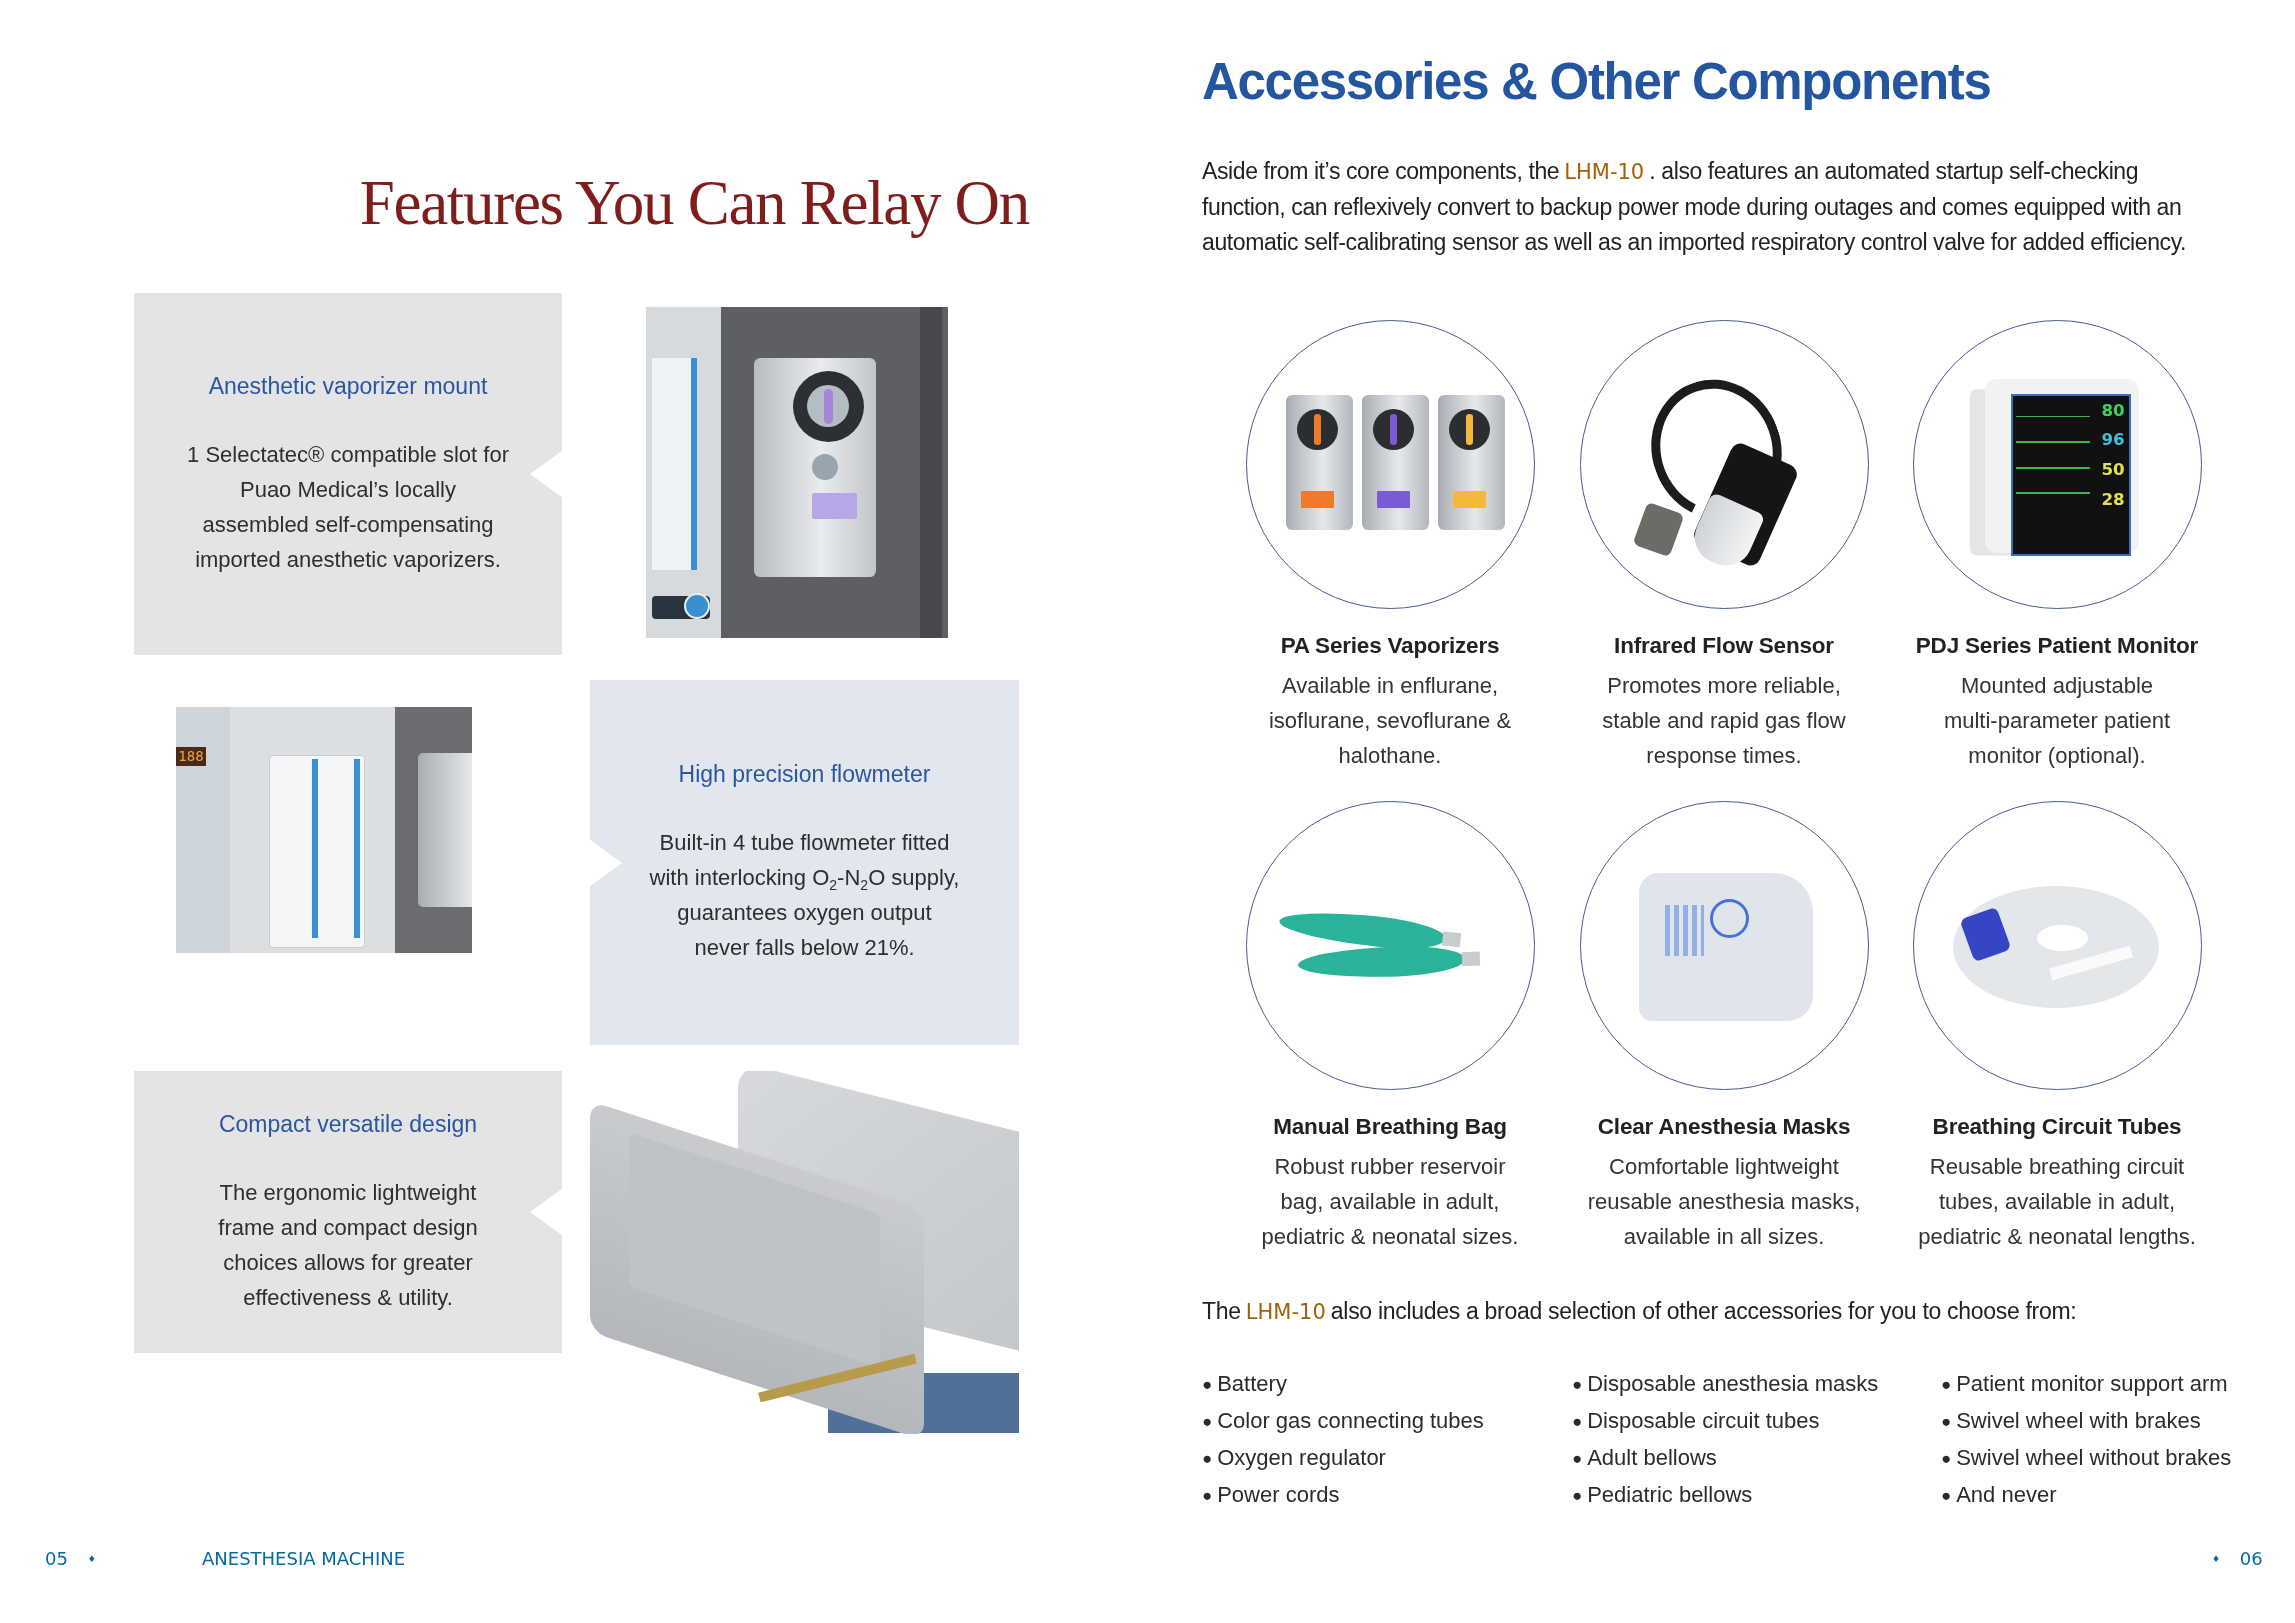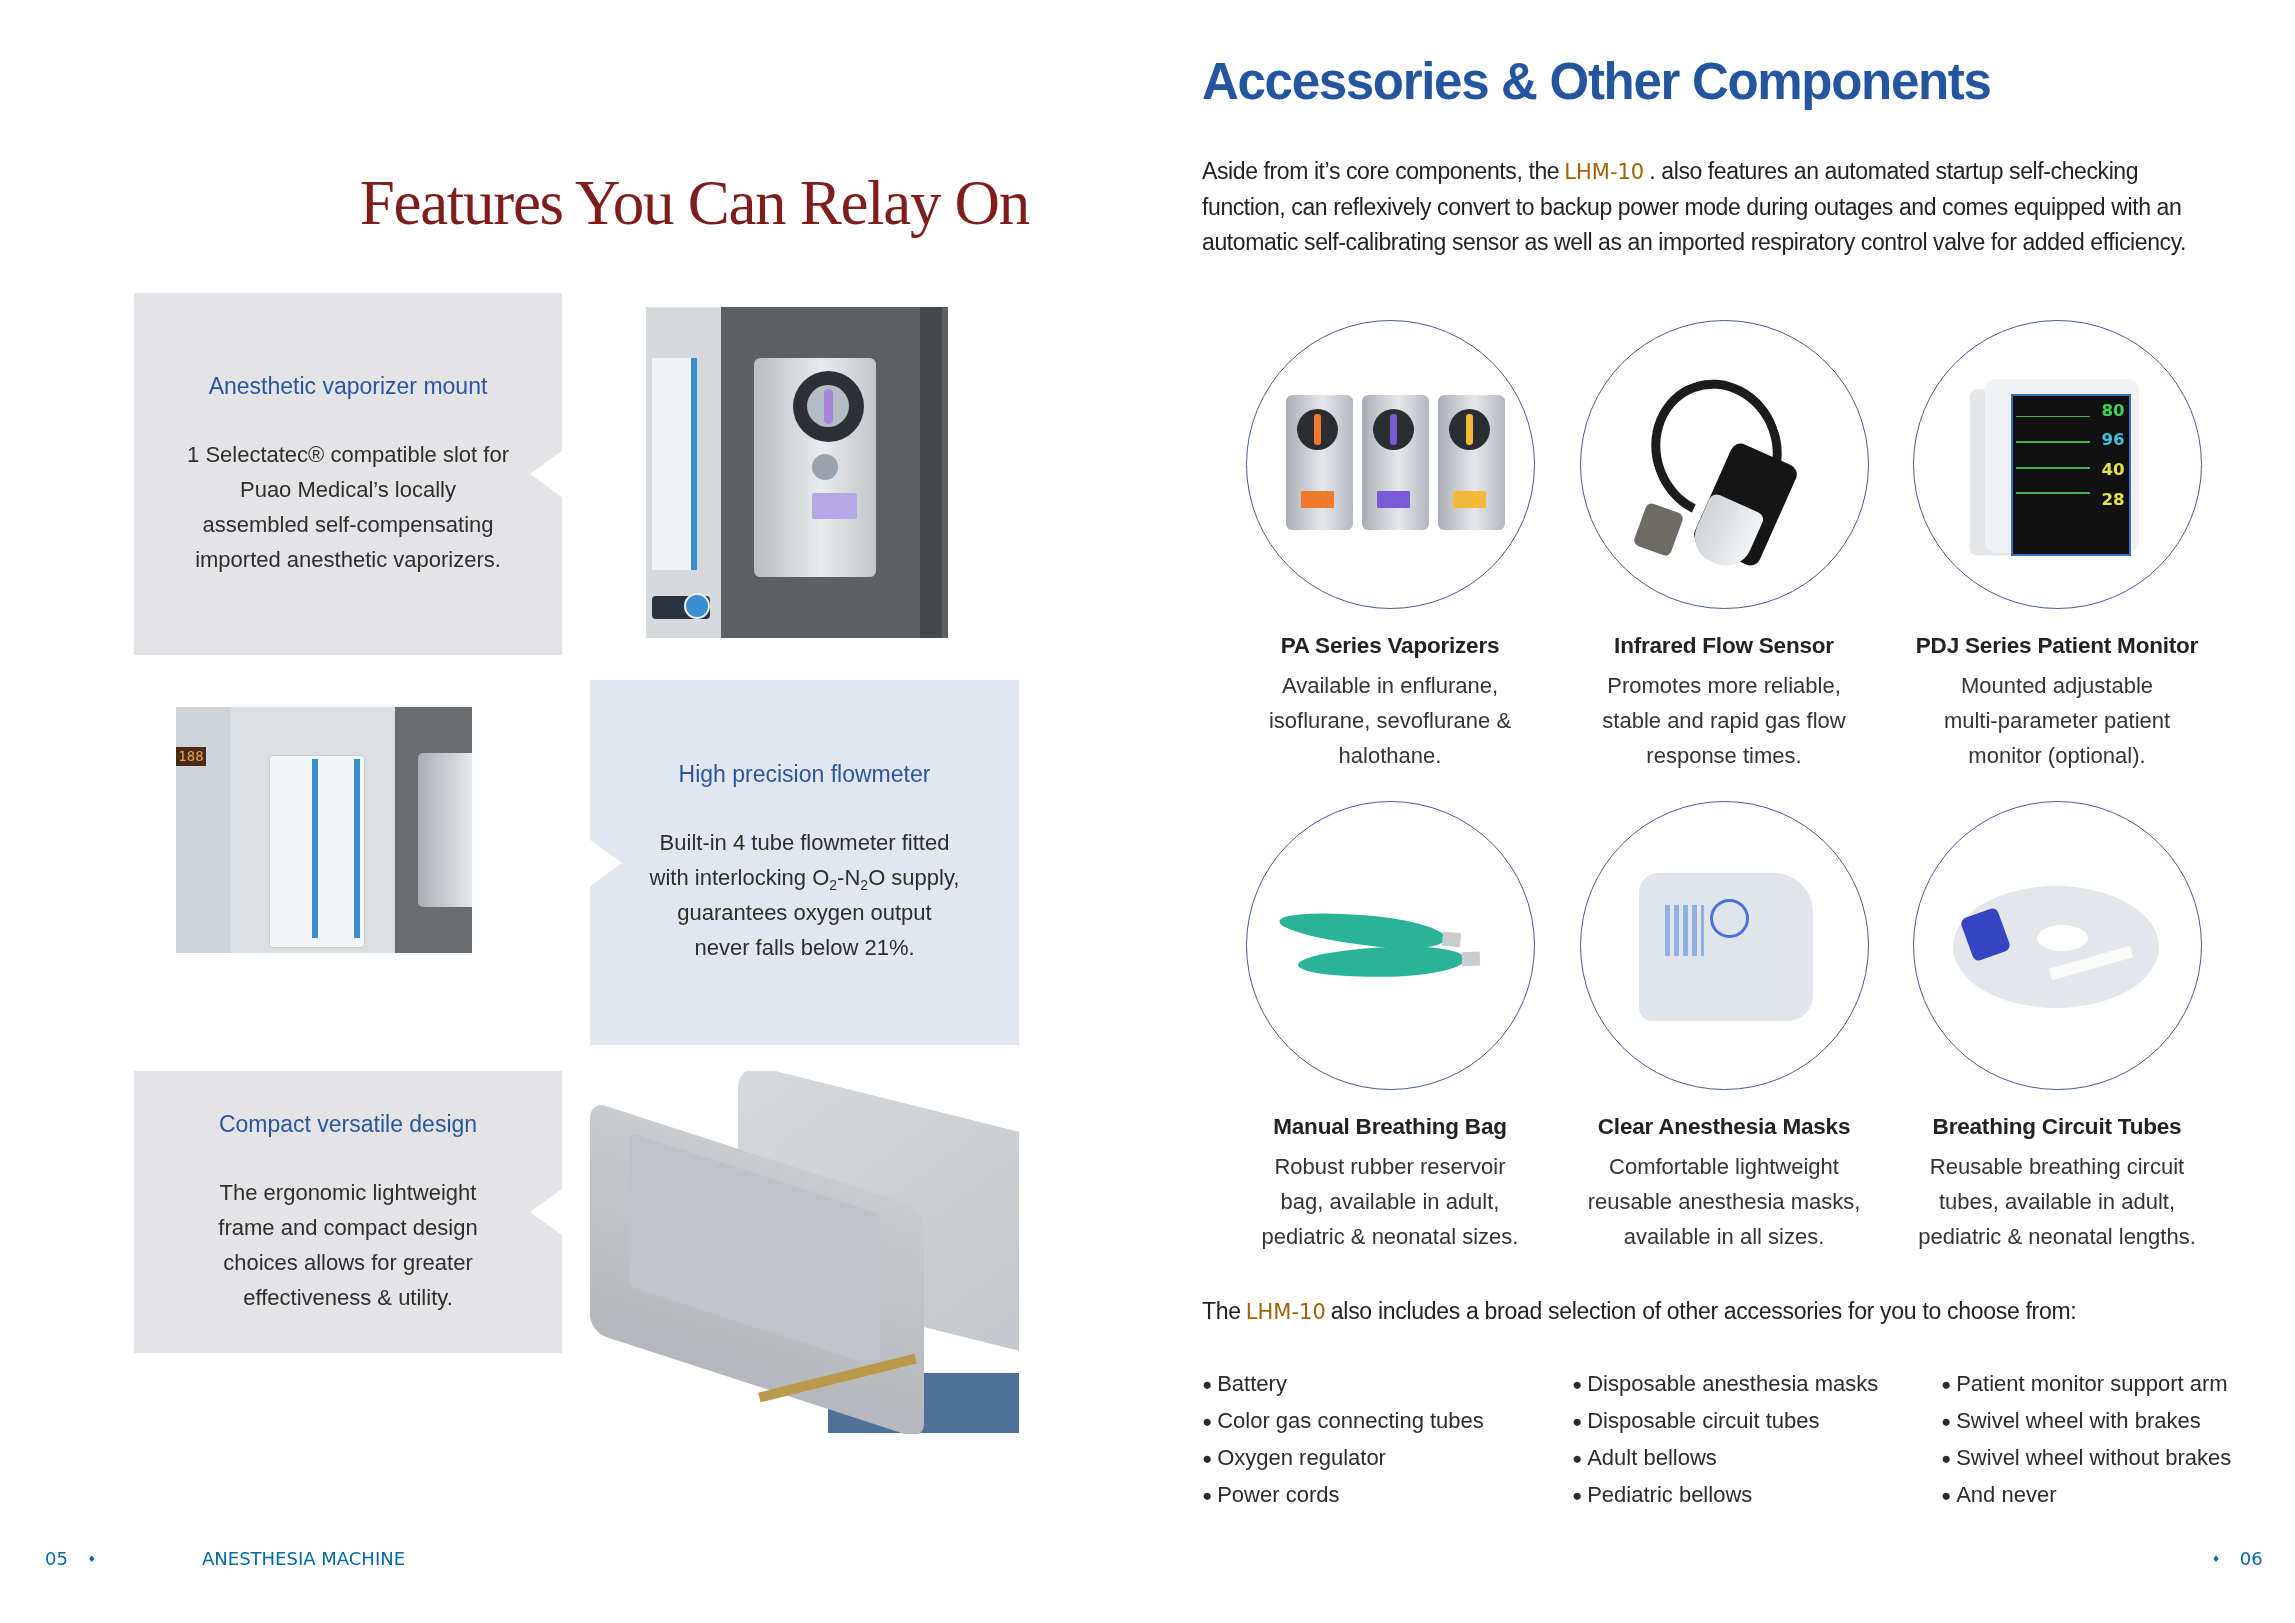--- a/index.html
+++ b/index.html
@@ -254,21 +254,21 @@
   <div class="acc-item" style="left:1890px; top:320px;">
     <div class="acc-circle">
       <div class="monitor">
         <div class="scr">
           <i style="top:19.3px"></i>
             <i style="top:45px"></i>
             <i style="top:71px"></i>
             <i style="top:96px"></i>
           <b style="top:3.9px; color:#3fd25a;">80</b>
           <b style="top:33px; color:#3fc0e0;">96</b>
-          <b style="top:63px; color:#e6e04a;">40</b>
+          <b style="top:63px; color:#e6e04a;">50</b>
           <b style="top:93px; color:#e6e04a;">28</b>
         </div>
       </div>
     </div>
     <div class="acc-name">PDJ Series Patient Monitor</div>
     <div class="acc-desc">
       <div>Mounted adjustable</div>
       <div>multi-parameter patient</div>
       <div>monitor (optional).</div>
     </div>

